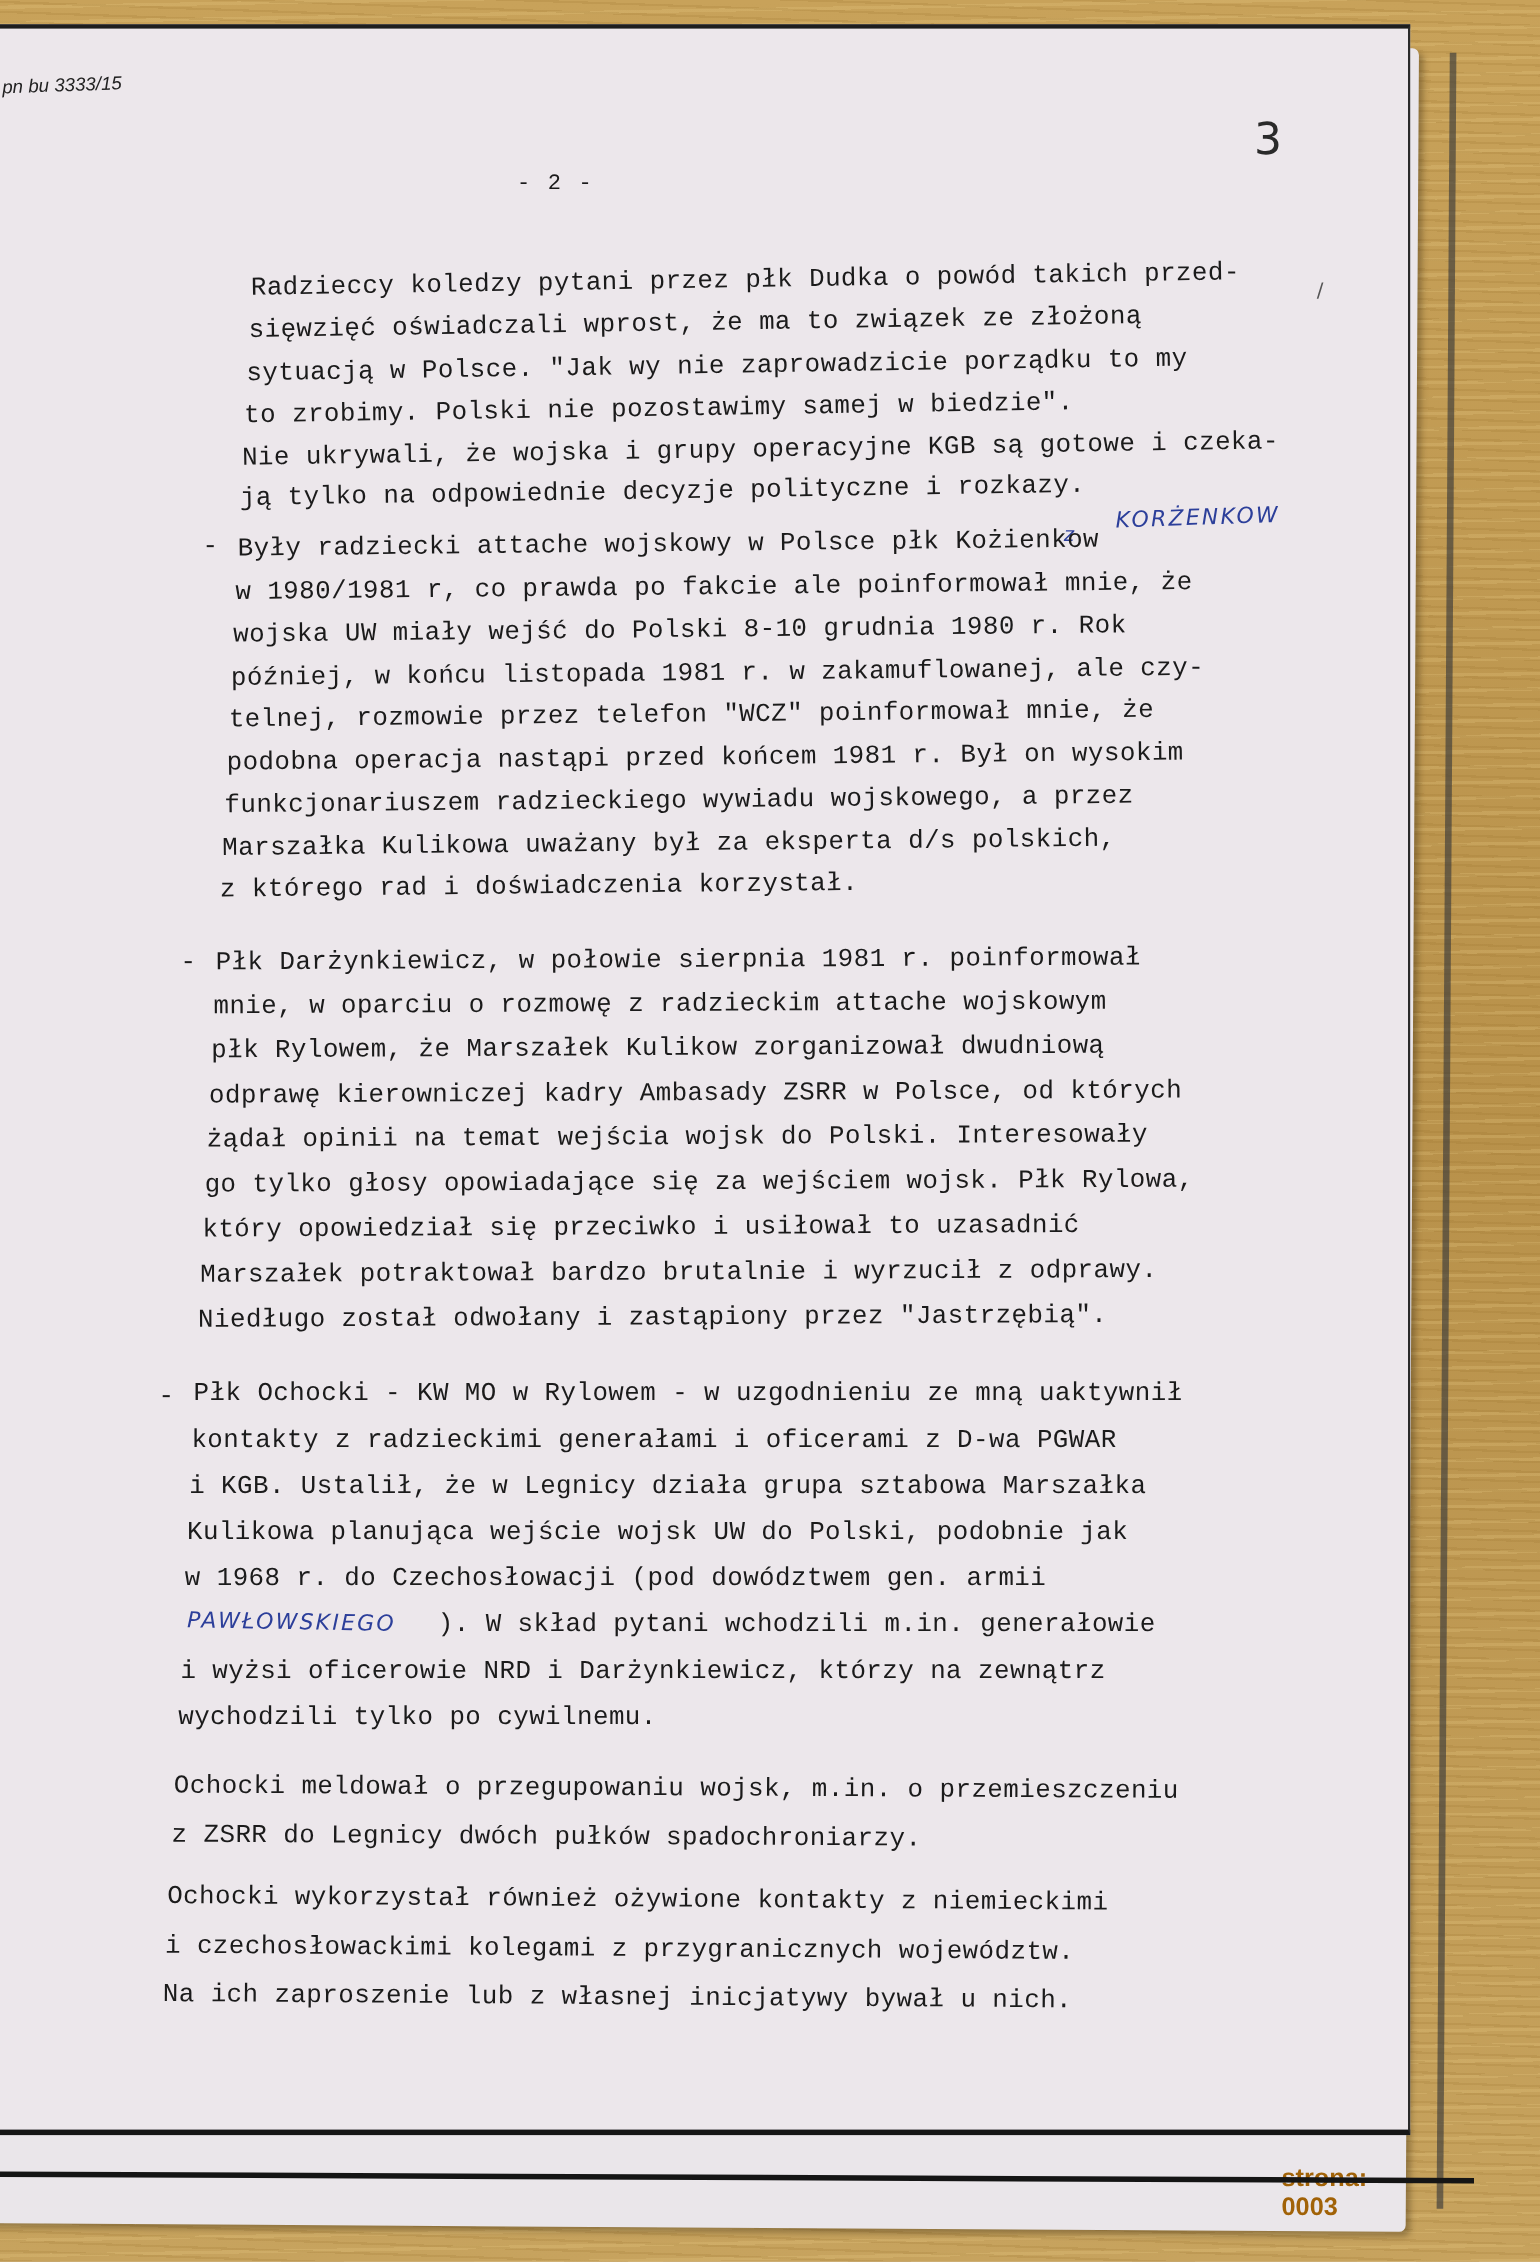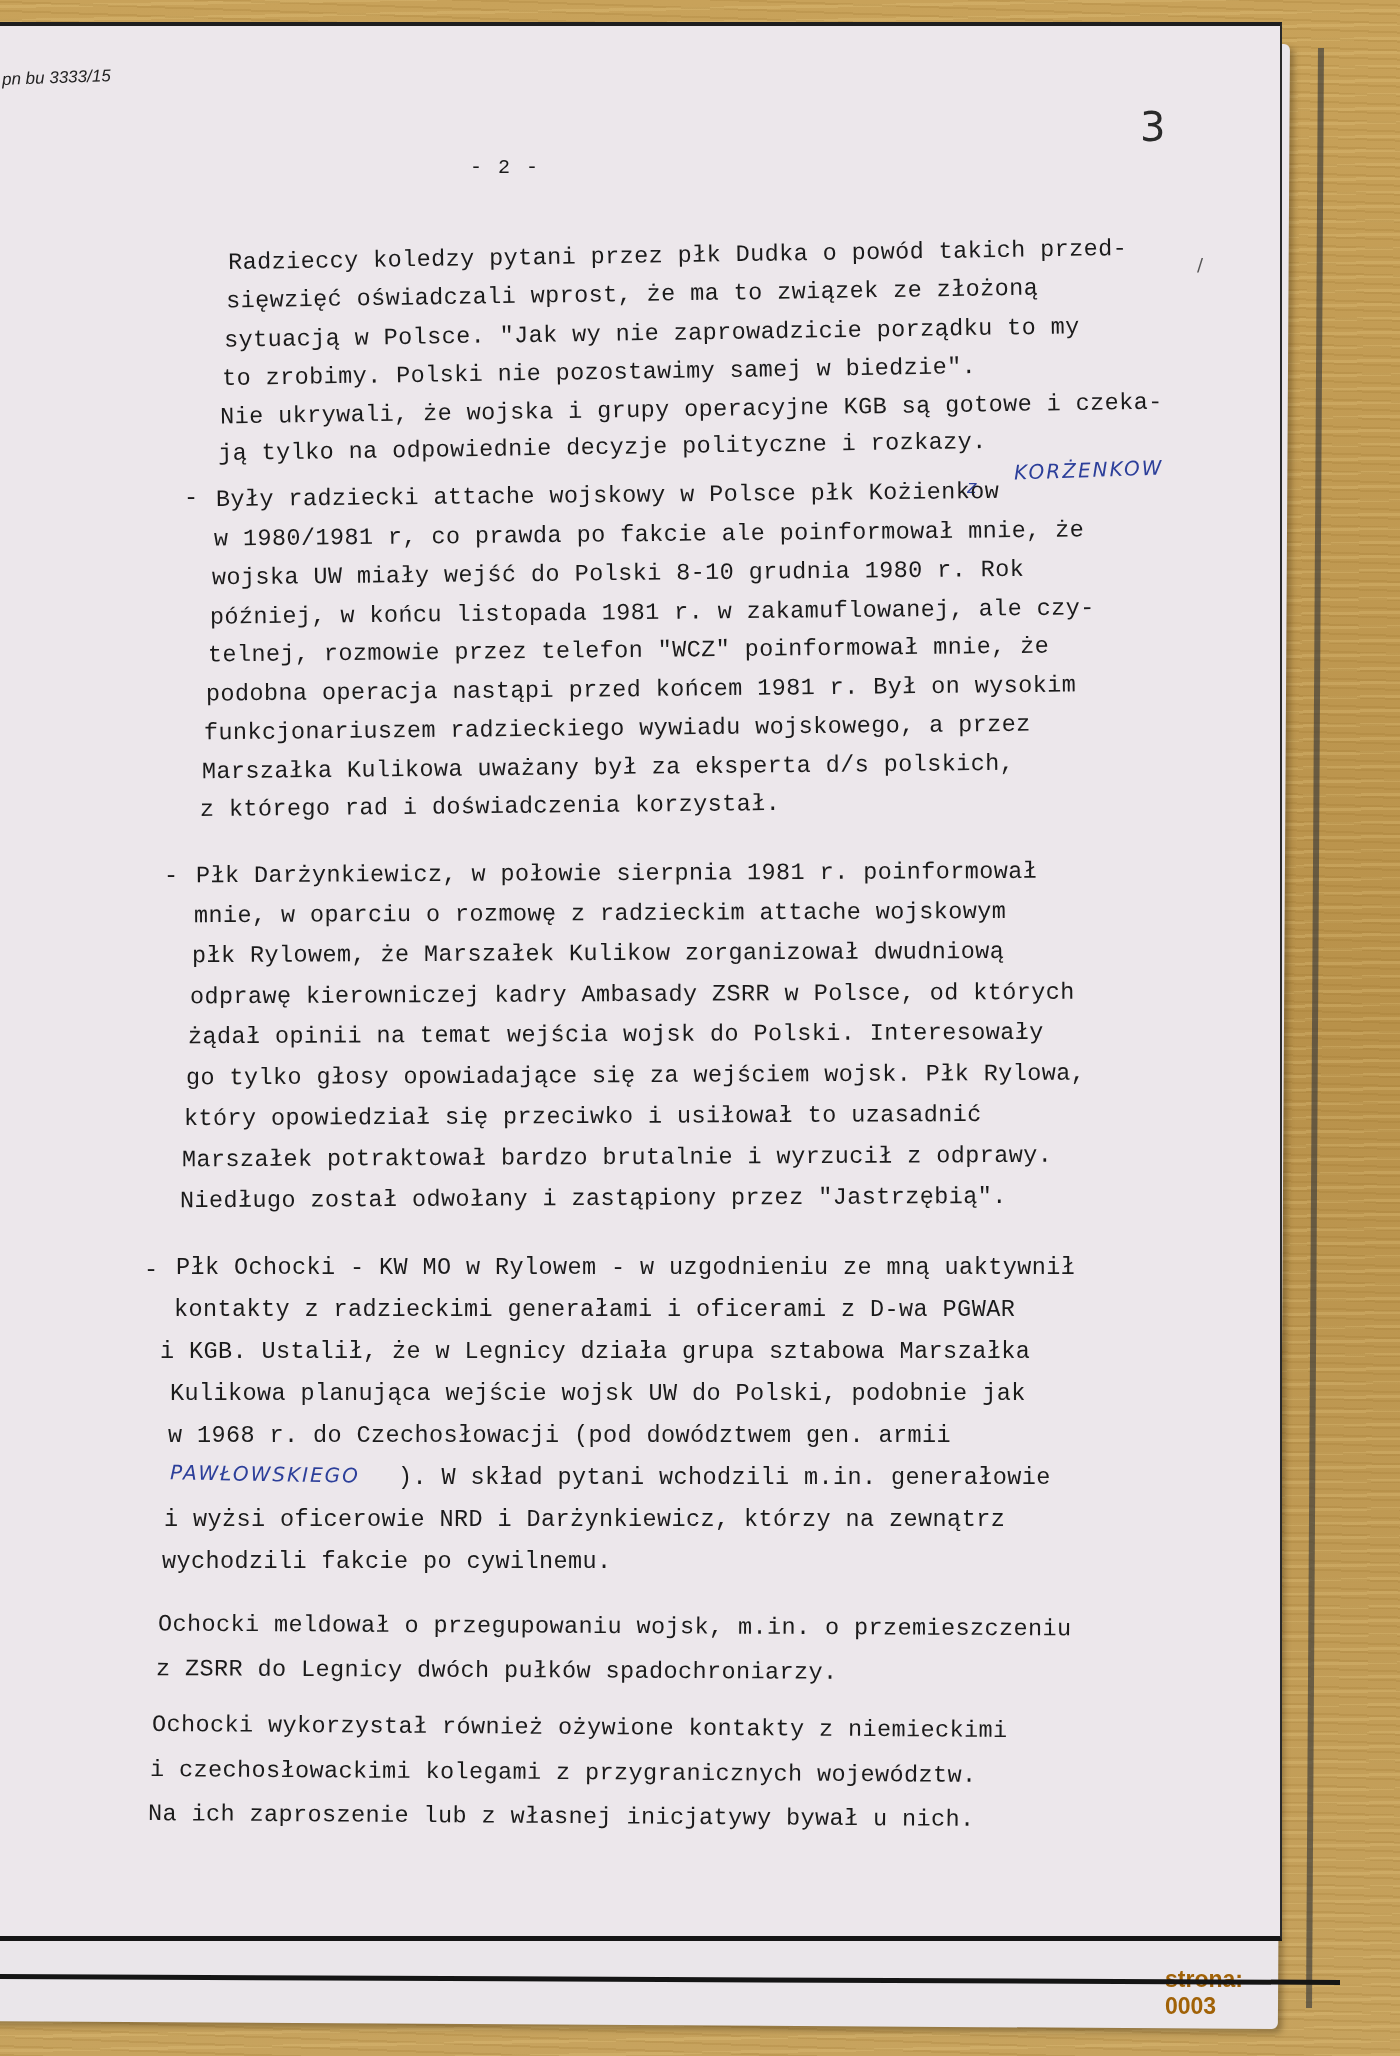--- a/index.html
+++ b/index.html
@@ -180,27 +180,27 @@
       <div class="line" style="left:154px; top:1038px; transform:rotate(-0.3deg);">go tylko głosy opowiadające się za wejściem wojsk. Płk Rylowa,</div>
       <div class="line" style="left:152px; top:1079px; transform:rotate(-0.3deg);">który opowiedział się przeciwko i usiłował to uzasadnić</div>
       <div class="line" style="left:150px; top:1120px; transform:rotate(-0.3deg);">Marszałek potraktował bardzo brutalnie i wyrzucił z odprawy.</div>
       <div class="line" style="left:148px; top:1161px; transform:rotate(-0.3deg);">Niedługo został odwołany i zastąpiony przez "Jastrzębią".</div>
     </div>
 
     <div>
       <div class="bullet" style="left:112px; top:1230px;">-</div>
       <div class="line" style="left:144px; top:1230px;">Płk Ochocki - KW MO w Rylowem - w uzgodnieniu ze mną uaktywnił</div>
       <div class="line" style="left:142px; top:1272px;">kontakty z radzieckimi generałami i oficerami z D-wa PGWAR</div>
-      <div class="line" style="left:128px; top:1314px;">i KGB. Ustalił, że w Legnicy działa grupa sztabowa Marszałka</div>
+      <div class="line" style="left:140px; top:1314px;">i KGB. Ustalił, że w Legnicy działa grupa sztabowa Marszałka</div>
       <div class="line" style="left:138px; top:1356px;">Kulikowa planująca wejście wojsk UW do Polski, podobnie jak</div>
       <div class="line" style="left:136px; top:1398px;text-align:center;">w 1968 r. do Czechosłowacji (pod dowództwem gen. armii</div>
       <div class="hand-annotation" style="left:138px; top:1436px; font-size:20px; transform:rotate(1deg);">PAWŁOWSKIEGO</div>
       <div class="line" style="left:134px; top:1440px;">                ). W skład pytani wchodzili m.in. generałowie</div>
       <div class="line" style="left:132px; top:1482px;">i wyżsi oficerowie NRD i Darżynkiewicz, którzy na zewnątrz</div>
-      <div class="line" style="left:130px; top:1524px;">wychodzili fakcie po cywilnemu.</div>
+      <div class="line" style="left:130px; top:1524px;">wychodzili tylko po cywilnemu.</div>
     </div>
 
     <div>
       <div class="line" style="left:126px; top:1589px; transform:rotate(0.3deg);">Ochocki meldował o przegupowaniu wojsk, m.in. o przemieszczeniu</div>
       <div class="line" style="left:124px; top:1633px; transform:rotate(0.3deg);">z ZSRR do Legnicy dwóch pułków spadochroniarzy.</div>
     </div>
 
     <div>
       <div class="line" style="left:120px; top:1690px; transform:rotate(0.4deg);">Ochocki wykorzystał również ożywione kontakty z niemieckimi</div>
       <div class="line" style="left:118px; top:1735px; transform:rotate(0.4deg);">i czechosłowackimi kolegami z przygranicznych województw.</div>

